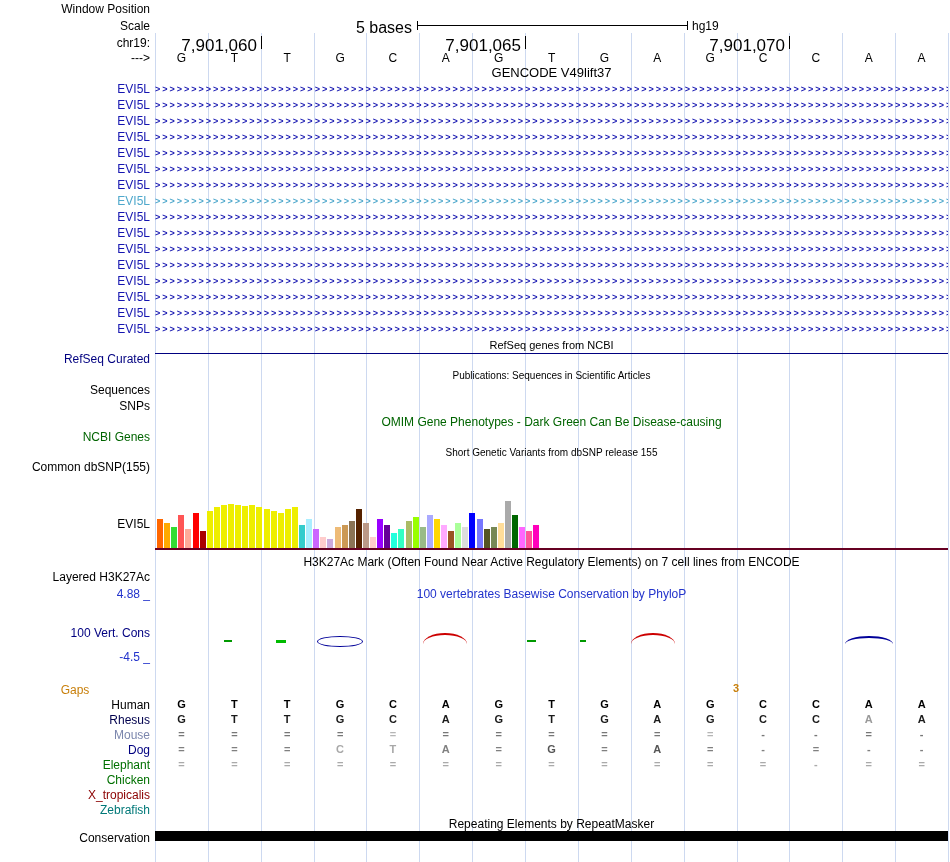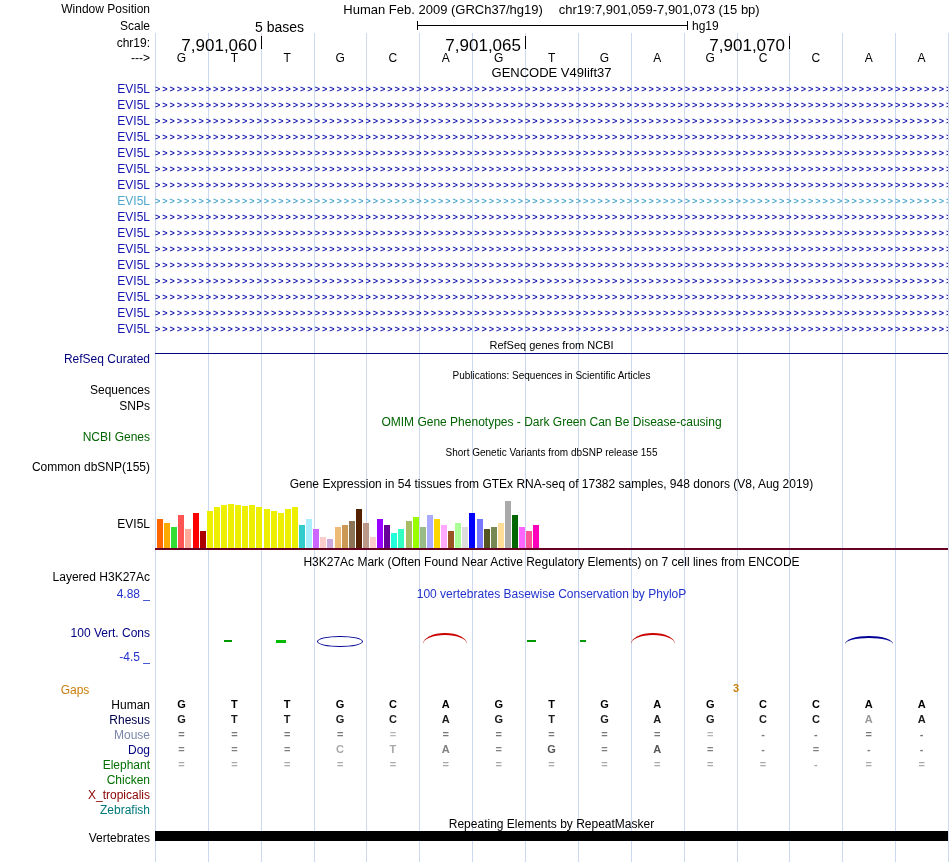--- a/index.html
+++ b/index.html
@@ -4,21 +4,21 @@
 <style>
   html,body{margin:0;padding:0;background:#fff;}
   .screen{position:relative;width:950px;height:862px;background:#ffffff;
           font-family:"Liberation Sans","DejaVu Sans",sans-serif;color:#000;overflow:hidden;}
   .gridline{position:absolute;top:33px;height:829px;width:1px;background:#cdd9f0;}
   .llabel{position:absolute;left:0;width:150px;text-align:right;font-size:12px;line-height:14px;white-space:nowrap;}
   .ctitle{position:absolute;left:155px;width:793px;text-align:center;line-height:14px;white-space:nowrap;}
   .t13{font-size:13px}.t12{font-size:12px}.t11{font-size:11px}.t10{font-size:10px}
   .blue{color:#2233cc}.green{color:#006400}.navy{color:#000080}
   .topbar{position:absolute;top:2px;left:155px;width:793px;display:flex;justify-content:center;gap:16px;font-size:13px;}
-  .scale-text{position:absolute;top:19px;left:255px;width:157px;text-align:left;font-size:14px;}
+  .scale-text{position:absolute;top:19px;left:255px;width:157px;text-align:right;font-size:16px;}
   .scale-bar{position:absolute;top:21px;left:417px;width:269px;height:9px;border-left:1px solid #000;border-right:1px solid #000;}
   .scale-bar::after{content:"";position:absolute;left:0;right:0;top:4px;height:1px;background:#000;}
   .hg19{position:absolute;top:19px;left:692px;font-size:12px;}
   .tick-label{position:absolute;top:36px;width:86px;text-align:right;font-size:17px;}
   .tick-line{position:absolute;top:36px;width:1px;height:13px;background:#000;}
   .base-cell{position:absolute;top:51px;width:53px;text-align:center;font-size:12px;}
   .gene-row{position:absolute;left:155px;width:793px;height:13px;overflow:hidden;
             font-size:9px;letter-spacing:2px;line-height:13px;font-weight:bold;white-space:nowrap;}
   .gene-label{font-size:12px;}
   .hline{position:absolute;left:155px;width:793px;}
@@ -49,24 +49,20 @@
       <div class="gridline" style="left: 578px; background: rgb(205, 217, 240);"></div>
       <div class="gridline" style="left: 631px; background: rgb(205, 217, 240);"></div>
       <div class="gridline" style="left: 684px; background: rgb(205, 217, 240);"></div>
       <div class="gridline" style="left: 737px; background: rgb(205, 217, 240);"></div>
       <div class="gridline" style="left: 789px; background: rgb(205, 217, 240);"></div>
       <div class="gridline" style="left: 842px; background: rgb(205, 217, 240);"></div>
       <div class="gridline" style="left: 895px; background: rgb(205, 217, 240);"></div>
       <div class="gridline" style="left: 948px; background: rgb(205, 217, 240);"></div>
     </div>
 
-  <div class="topbar">
-    <span>Human Feb. 2009 (GRCh37/hg19)</span>
-    <span>chr19:7,901,059-7,901,073 (15 bp)</span>
-  </div>
   <div class="llabel" style="top:2px">Window Position</div>
   <div class="llabel" style="top:19px">Scale</div>
   <div class="scale-text">5 bases</div>
   <div class="scale-bar"></div>
   <div class="hg19">hg19</div>
 
   <div class="llabel" style="top:36px">chr19:</div>
   <div id="coord-ticks">
       <div class="tick-label" style="left: 171px;">7,901,060</div>
       <div class="tick-line" style="left: 261px;"></div>
@@ -138,21 +134,20 @@
   <div class="ctitle t10" style="top:369px">Publications: Sequences in Scientific Articles</div>
   <div class="llabel" style="top:383px">Sequences</div>
   <div class="llabel" style="top:399px">SNPs</div>
 
   <div class="ctitle t12 green" style="top:415px">OMIM Gene Phenotypes - Dark Green Can Be Disease-causing</div>
   <div class="llabel green" style="top:430px">NCBI Genes</div>
 
   <div class="ctitle t10" style="top:446px">Short Genetic Variants from dbSNP release 155</div>
   <div class="llabel" style="top:460px">Common dbSNP(155)</div>
 
-  <div class="ctitle t12" style="top:477px">Gene Expression in 54 tissues from GTEx RNA-seq of 17382 samples, 948 donors (V8, Aug 2019)</div>
   <div class="llabel" style="top:517px">EVI5L</div>
   <div class="gtex-bars" id="gtex-bars">
       <div class="gtex-bar" style="left: 0px; height: 30px; background: rgb(255, 102, 0);"></div>
       <div class="gtex-bar" style="left: 7px; height: 26px; background: rgb(255, 170, 0);"></div>
       <div class="gtex-bar" style="left: 14px; height: 22px; background: rgb(51, 221, 51);"></div>
       <div class="gtex-bar" style="left: 21px; height: 34px; background: rgb(255, 85, 85);"></div>
       <div class="gtex-bar" style="left: 28px; height: 20px; background: rgb(255, 170, 153);"></div>
       <div class="gtex-bar" style="left: 36px; height: 36px; background: rgb(255, 0, 0);"></div>
       <div class="gtex-bar" style="left: 43px; height: 18px; background: rgb(170, 0, 0);"></div>
       <div class="gtex-bar" style="left: 50px; height: 38px; background: rgb(238, 238, 0);"></div>
@@ -305,16 +300,16 @@
       <div class="mz-cell" style="left: 789.4px; top: 758px; color: rgb(170, 170, 170);">-</div>
       <div class="mz-cell" style="left: 842.267px; top: 758px; color: rgb(170, 170, 170);">=</div>
       <div class="mz-cell" style="left: 895.133px; top: 758px; color: rgb(170, 170, 170);">=</div>
       <div class="llabel species-label" style="top: 773px; color: rgb(0, 112, 0);">Chicken</div>
       <div class="llabel species-label" style="top: 788px; color: rgb(139, 0, 0);">X_tropicalis</div>
       <div class="llabel species-label" style="top: 803px; color: rgb(0, 120, 120);">Zebrafish</div>
       <div class="mz-insert" style="left: 733px; color: rgb(200, 127, 10);">3</div>
     </div>
 
   <div class="ctitle t12" style="top:817px">Repeating Elements by RepeatMasker</div>
-  <div class="llabel" style="top:831px">Vertebrates</div>
+  <div class="llabel" style="top:831px">Conservation</div>
   <div class="repeat-bar"></div>
 
 </div>
 
 </body></html>

